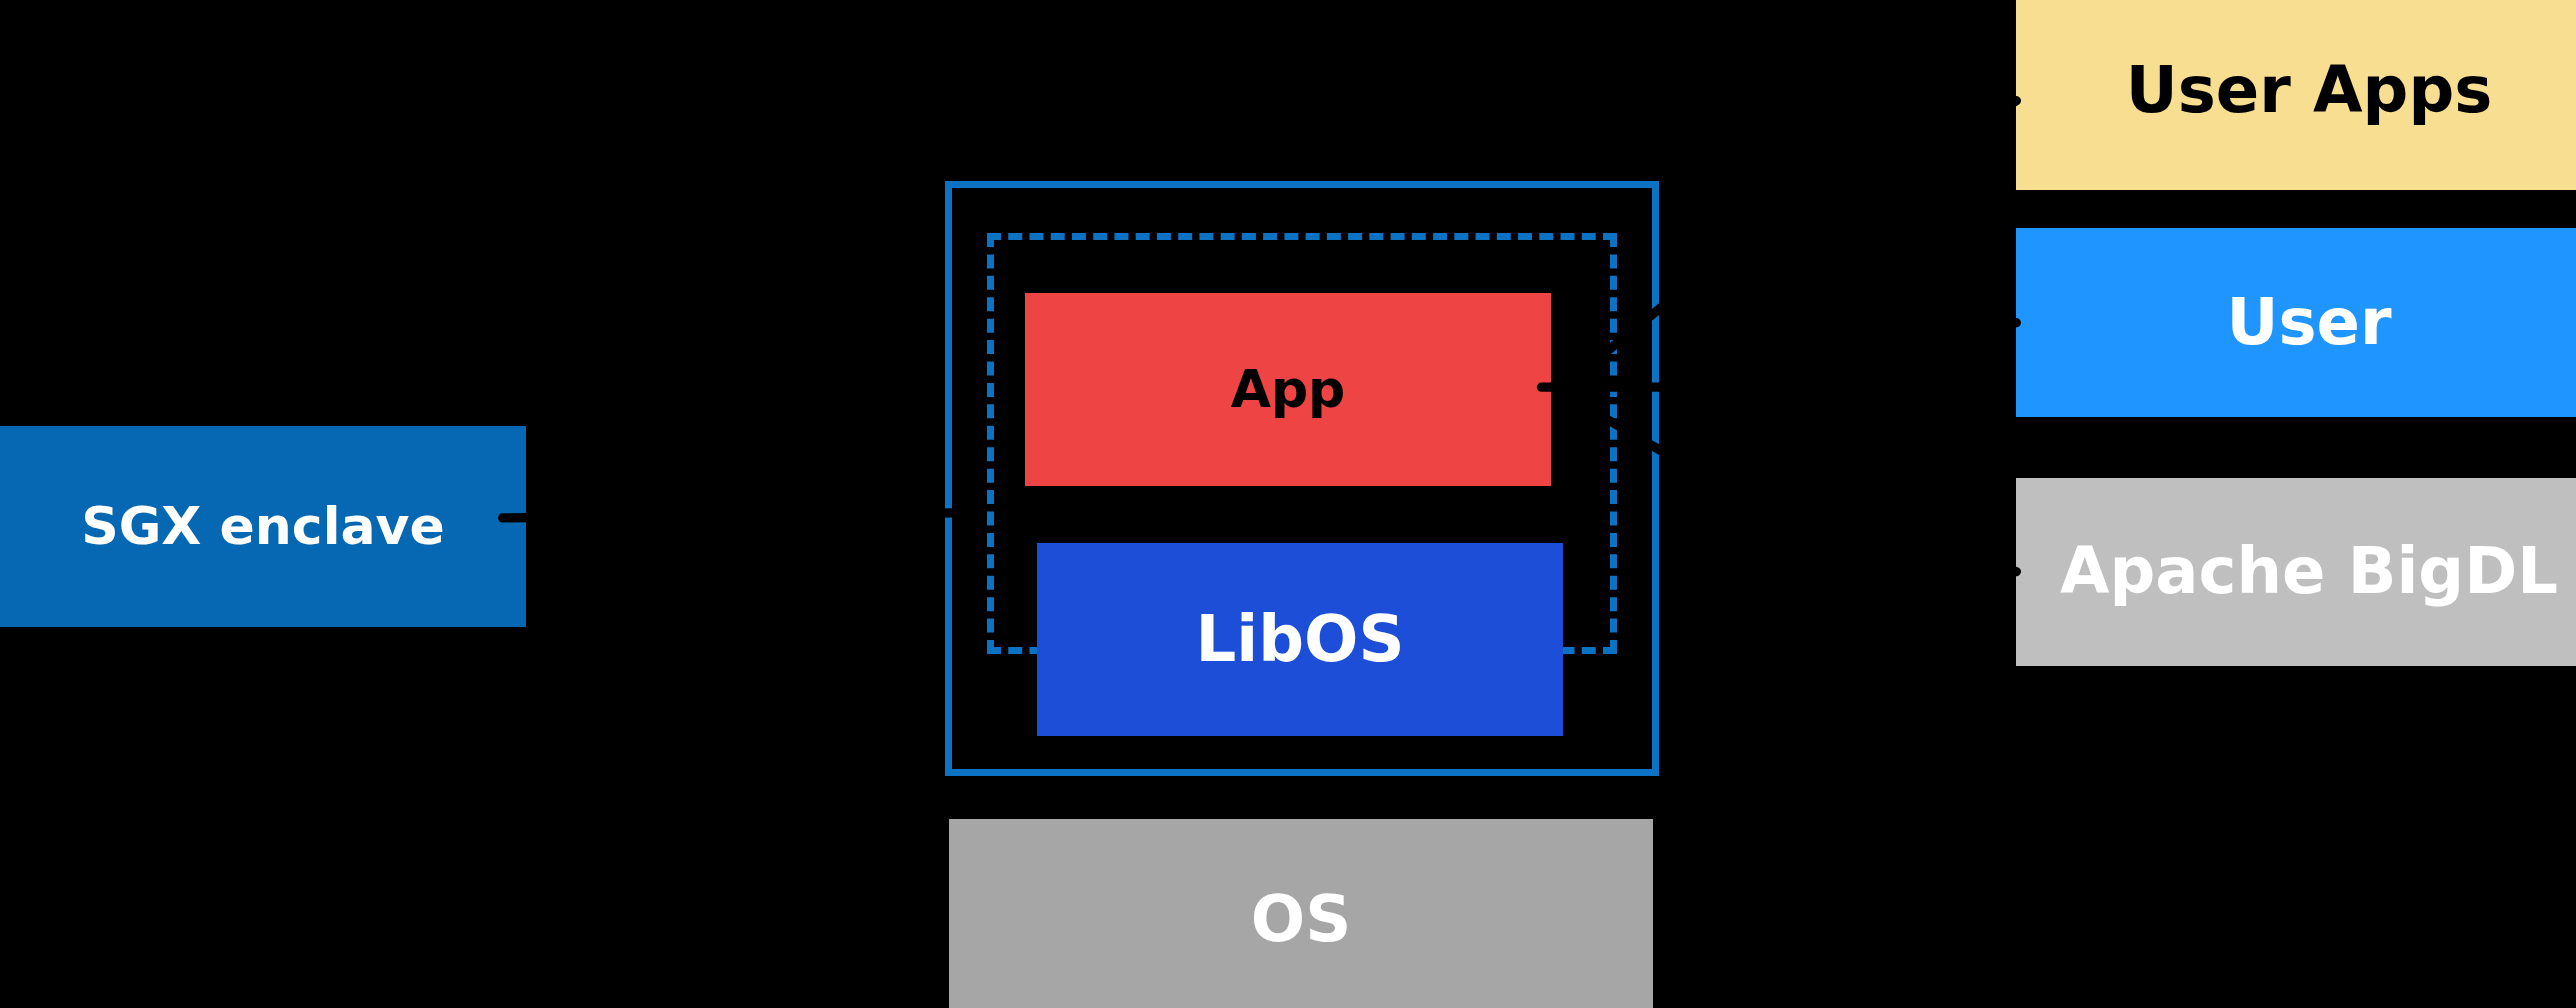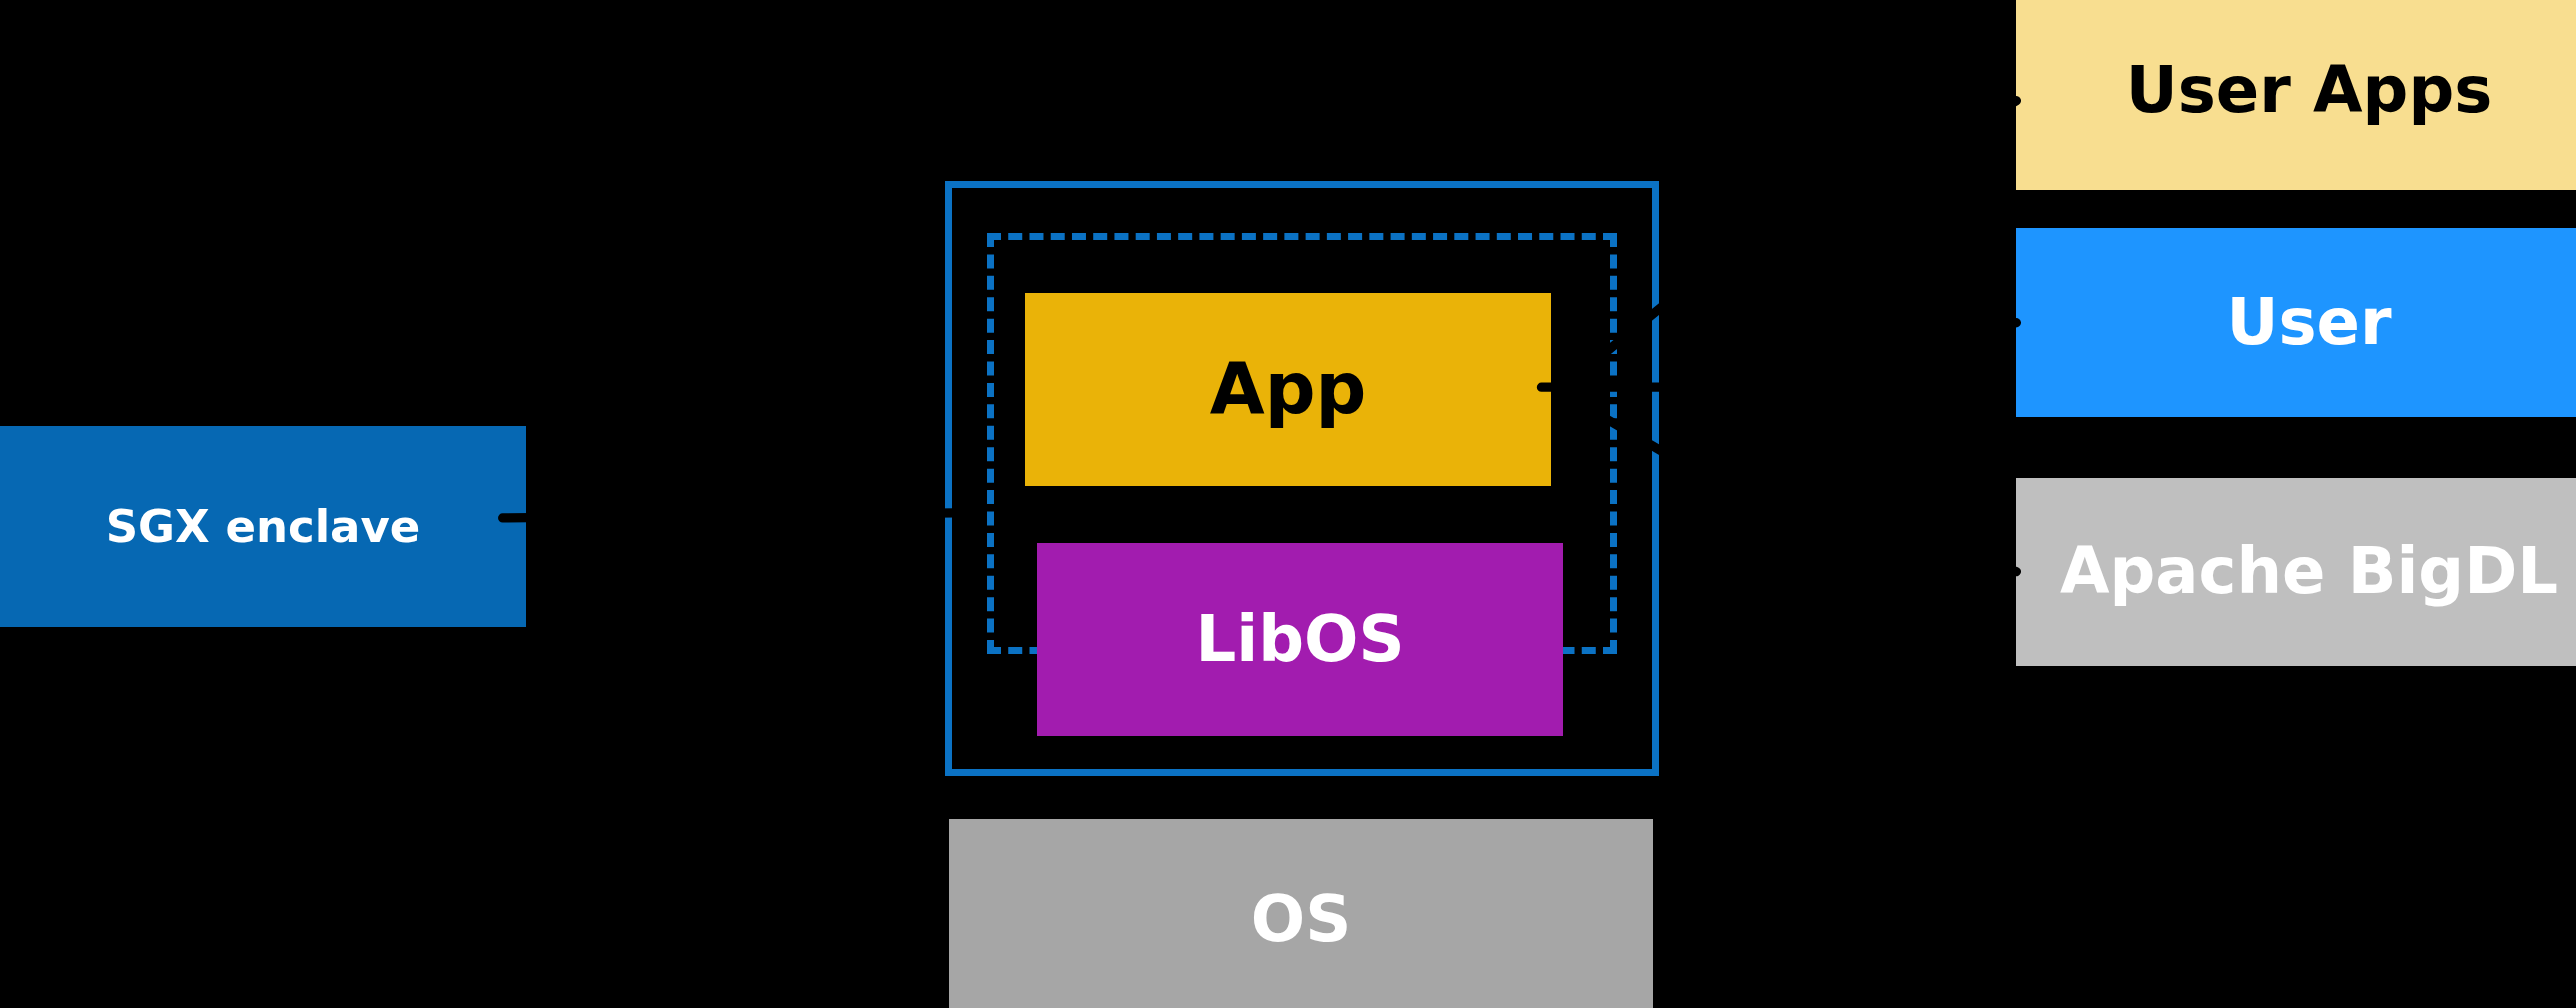--- a/index.html
+++ b/index.html
@@ -35,21 +35,21 @@
   }
 
   
   #sgx-enclave-box {
     left: 0px;
     top: 426px;
     width: 526px;
     height: 201px;
     background: #0668B3;
     color: #FFFFFF;
-    font-size: 45px;
+    font-size: 52px;
   }
 
   
   #enclave-outer-frame {
     position: absolute;
     left: 945px;
     top: 181px;
     width: 714px;
     height: 595px;
     border: 7.5px solid #0B72C4;
@@ -64,30 +64,30 @@
     height: 421px;
     border: 7.5px dashed #0B72C4;
     box-sizing: border-box;
     background: transparent;
   }
   #app-box {
     left: 1025px;
     top: 293px;
     width: 526px;
     height: 193px;
-    background: #eab308;
+    background: #ef4444;
     color: #000000;
-    font-size: 71px;
+    font-size: 52px;
   }
   #libos-box {
     left: 1037px;
     top: 543px;
     width: 526px;
     height: 193px;
-    background: #a21caf;
+    background: #1d4ed8;
     color: #FFFFFF;
     font-size: 64px;
   }
   #os-box {
     left: 949px;
     top: 819px;
     width: 704px;
     height: 201px;
     background: #A6A6A6;
     color: #FFFFFF;

